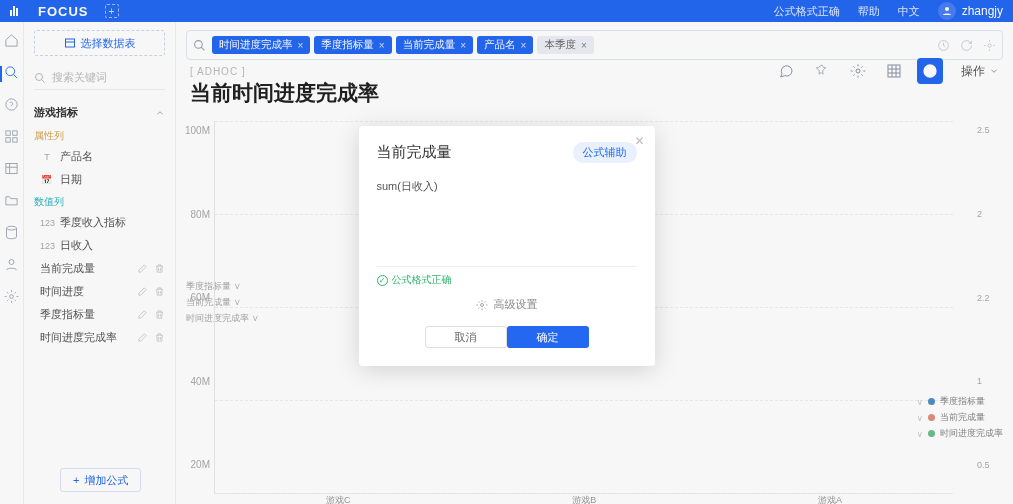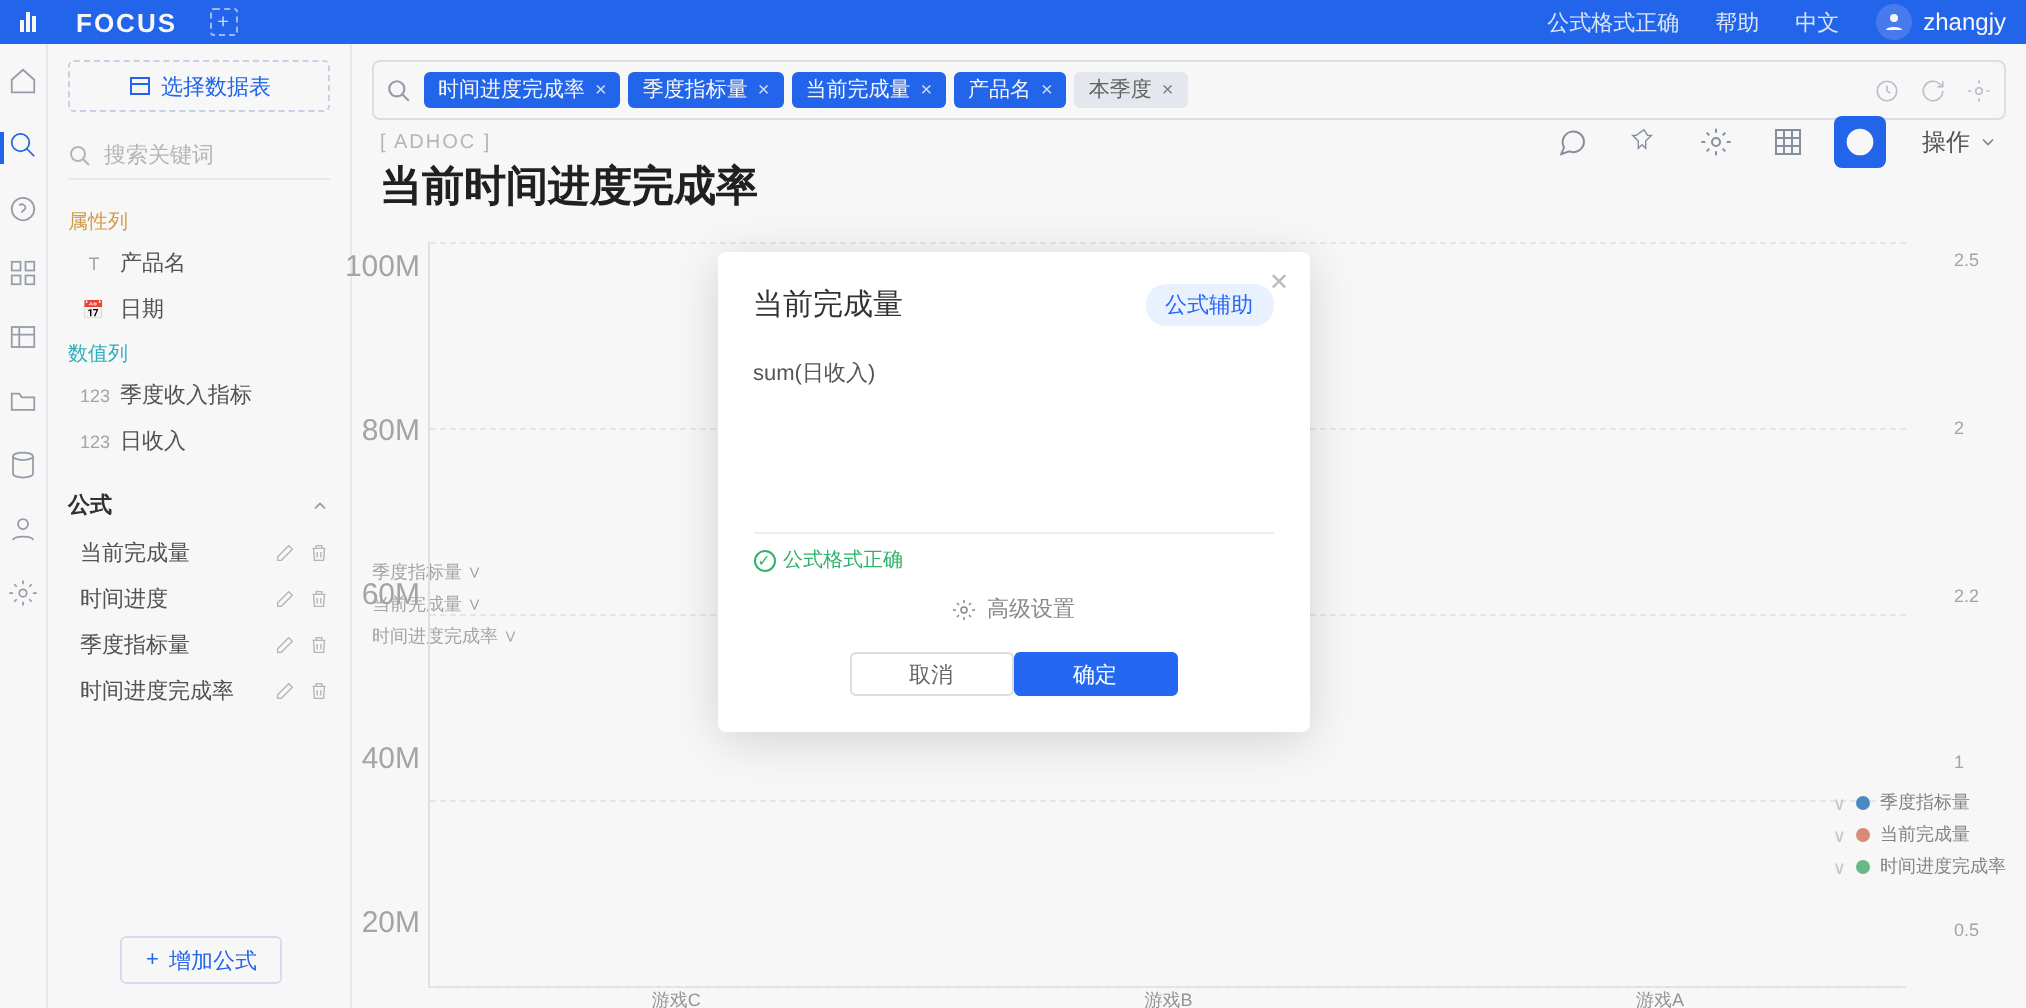--- a/index.html
+++ b/index.html
@@ -48,21 +48,21 @@
 .title-row{display:flex;align-items:center;padding:6px 14px 0}
 .crumb{font-size:10px;color:#bbb;letter-spacing:1px}
 .page-title{font-size:21px;font-weight:600;color:#222;padding:2px 14px 8px}
 .title-right{position:absolute;right:14px;top:58px;display:flex;align-items:center;gap:10px}
 .title-right .t-icon{width:26px;height:26px;display:flex;align-items:center;justify-content:center;color:#8a93a3;cursor:pointer;border-radius:4px}
 .title-right .t-icon svg{width:16px;height:16px;fill:none;stroke:currentColor;stroke-width:1.5}
 .title-right .t-icon.pie{background:#2468f2;color:#fff}
 .title-right .t-icon.pie svg{fill:#fff;stroke:#fff}
 .ops{display:flex;align-items:center;gap:4px;font-size:12px;color:#555;cursor:pointer;margin-left:8px}
 .chart-zone{flex:1;position:relative;padding:6px 24px 10px 10px;display:flex}
-.y-axis-left{width:28px;display:flex;flex-direction:column;justify-content:space-between;align-items:flex-end;font-size:15px;color:#aaa;padding:4px 4px 24px 0}
+.y-axis-left{width:28px;display:flex;flex-direction:column;justify-content:space-between;align-items:flex-end;font-size:10px;color:#aaa;padding:4px 4px 24px 0}
 .plot{flex:1;position:relative;border-left:1px solid #e8e8e8;border-bottom:1px solid #e8e8e8;margin-right:20px}
 .grid-line{position:absolute;left:0;right:0;border-top:1px dashed #eee}
 .bar-group{position:absolute;bottom:0;display:flex;gap:2px;align-items:flex-end}
 .bar{width:60px}
 .bar.b1{background:#4d8fc9}
 .bar.b2{background:#e28f7c}
 .x-labels{position:absolute;bottom:-14px;left:0;right:0;display:flex;justify-content:space-around;font-size:9px;color:#999}
 .y-axis-right{width:16px;display:flex;flex-direction:column;justify-content:space-between;align-items:flex-start;font-size:9px;color:#aaa;padding:4px 0 24px 4px}
 .legend{position:absolute;right:10px;top:280px;font-size:9px;color:#888;display:flex;flex-direction:column;gap:3px}
 .legend .lg{display:flex;align-items:center;gap:5px}
@@ -181,45 +181,45 @@
       <span>选择数据表</span>
     </div>
     <div class="search-box">
       <svg width="12" height="12" viewBox="0 0 24 24" fill="none" stroke="#bbb" stroke-width="2">
           <circle cx="10" cy="10" r="7"></circle>
           <path d="M21 21l-6-6"></path>
         </svg>
       <span>搜索关键词</span>
     </div>
 
+    <div class="panel-section">
+      <span>游戏指标</span>
+      <svg class="chevron" viewBox="0 0 24 24" fill="none" stroke="#999" stroke-width="2">
+          <path d="M6 15l6-6 6 6"></path>
+        </svg>
+    </div>
     <div class="section-label">属性列</div>
     <div class="field-item">
         <span class="field-type">T</span>
         <span>产品名</span>
       </div>
     <div class="field-item">
         <span class="field-type">📅</span>
         <span>日期</span>
       </div>
     <div class="section-label cyan">数值列</div>
     <div class="field-item">
         <span class="field-type">123</span>
         <span>季度收入指标</span>
       </div>
     <div class="field-item">
         <span class="field-type">123</span>
         <span>日收入</span>
       </div>
 
-    <div class="panel-section" style="margin-top:8px">
-      <span>公式</span>
-      <svg class="chevron" viewBox="0 0 24 24" fill="none" stroke="#999" stroke-width="2">
-          <path d="M6 15l6-6 6 6"></path>
-        </svg>
-    </div>
     <div id="formula-list">
         <div class="formula-item">
           <span>当前完成量</span>
           <span class="actions">
             <svg viewBox="0 0 24 24">
               <path d="M4 20h4L20 8l-4-4L4 16z"></path>
             </svg>
             <svg viewBox="0 0 24 24">
               <path d="M5 7h14M10 11v6M14 11v6M6 7l1 13h10l1-13M9 7V4h6v3"></path>
             </svg>

